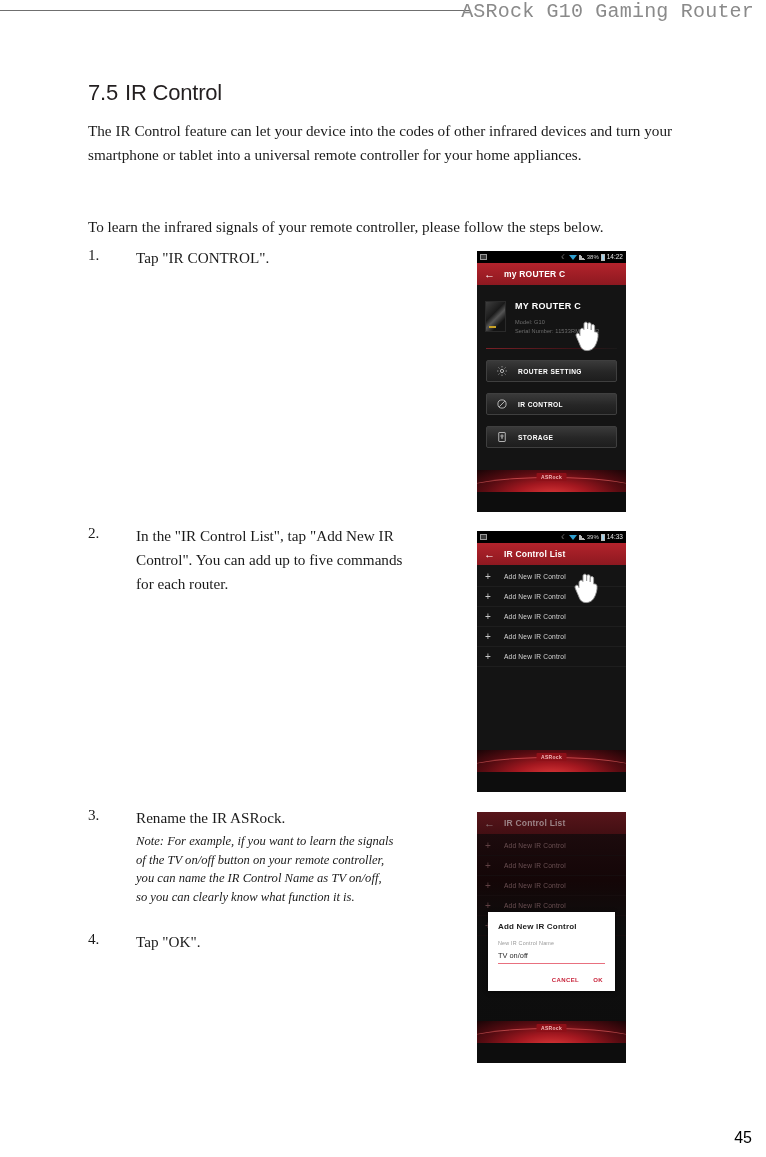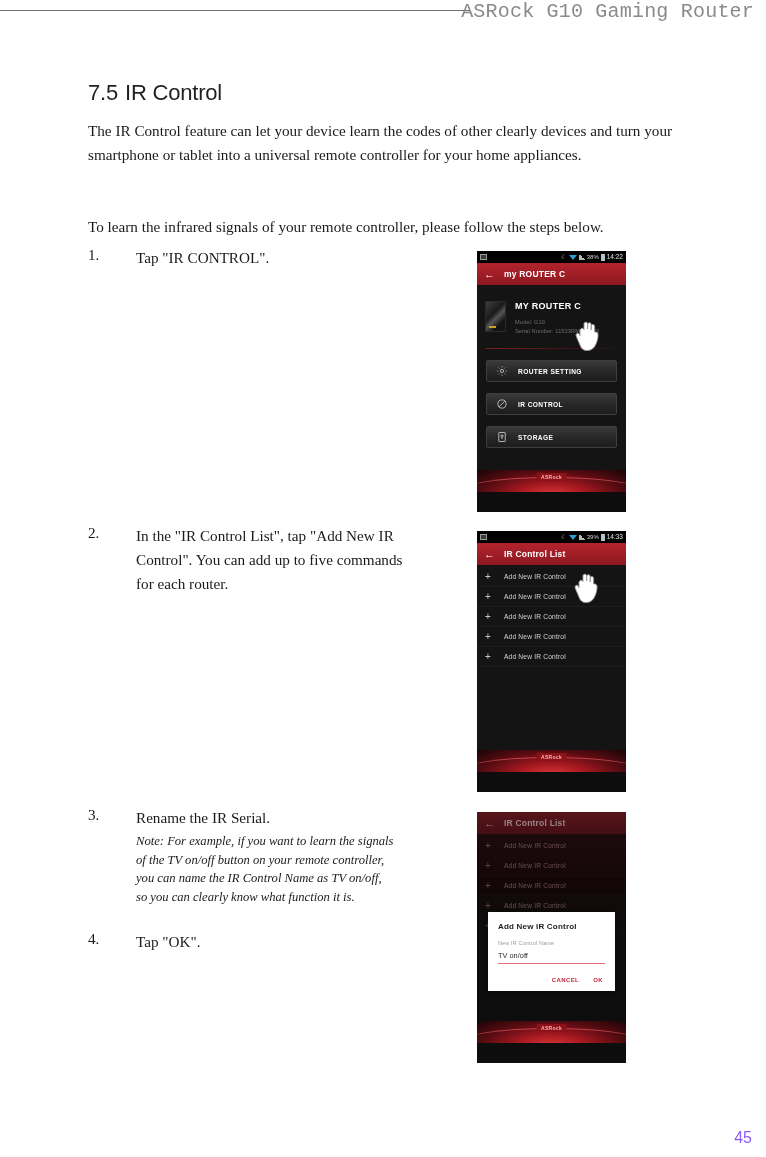--- a/index.html
+++ b/index.html
@@ -370,51 +370,51 @@
     color: #c8233a;
     letter-spacing: 0.4px;
   }
 
   
   .page-number {
     position: absolute;
     right: 14px; bottom: 10px;
     font-family: "Liberation Sans", sans-serif;
     font-size: 16px;
-    color: #8b5cf6;
+    color: #000000;
   }
 </style>
 </head>
 <body>
 
 <div class="page-header">
   <div class="header-rule"></div>
   <div class="header-title">ASRock G10 Gaming Router</div>
 </div>
 
 <div class="section-heading">
   <span class="num">7.5</span><span>IR Control</span>
 </div>
 
-<div class="body-text" id="para-intro">The IR Control feature can let your device learn the codes of other clearly devices and turn your smartphone or tablet into a universal remote controller for your home appliances.</div>
+<div class="body-text" id="para-intro">The IR Control feature can let your device into the codes of other infrared devices and turn your smartphone or tablet into a universal remote controller for your home appliances.</div>
 <div class="body-text" id="para-steps-lead">To learn the infrared signals of your remote controller, please follow the steps below.</div>
 
 <div class="step" id="step-1">
   <span class="step-num">1.</span>
   <div class="step-body">Tap "IR CONTROL".</div>
 </div>
 
 <div class="step" id="step-2">
   <span class="step-num">2.</span>
   <div class="step-body">In the "IR Control List", tap "Add New IR Control". You can add up to five commands for each router.</div>
 </div>
 
 <div class="step" id="step-3">
   <span class="step-num">3.</span>
-  <div class="step-body">Rename the IR Serial.</div>
+  <div class="step-body">Rename the IR ASRock.</div>
   <div class="step-note">Note: For example, if you want to learn the signals of the TV on/off button on your remote controller, you can name the IR Control Name as TV on/off, so you can clearly know what function it is.</div>
 </div>
 
 <div class="step" id="step-4">
   <span class="step-num">4.</span>
   <div class="step-body">Tap "OK".</div>
 </div>
 
 <div class="phone" id="phone-1">
 

